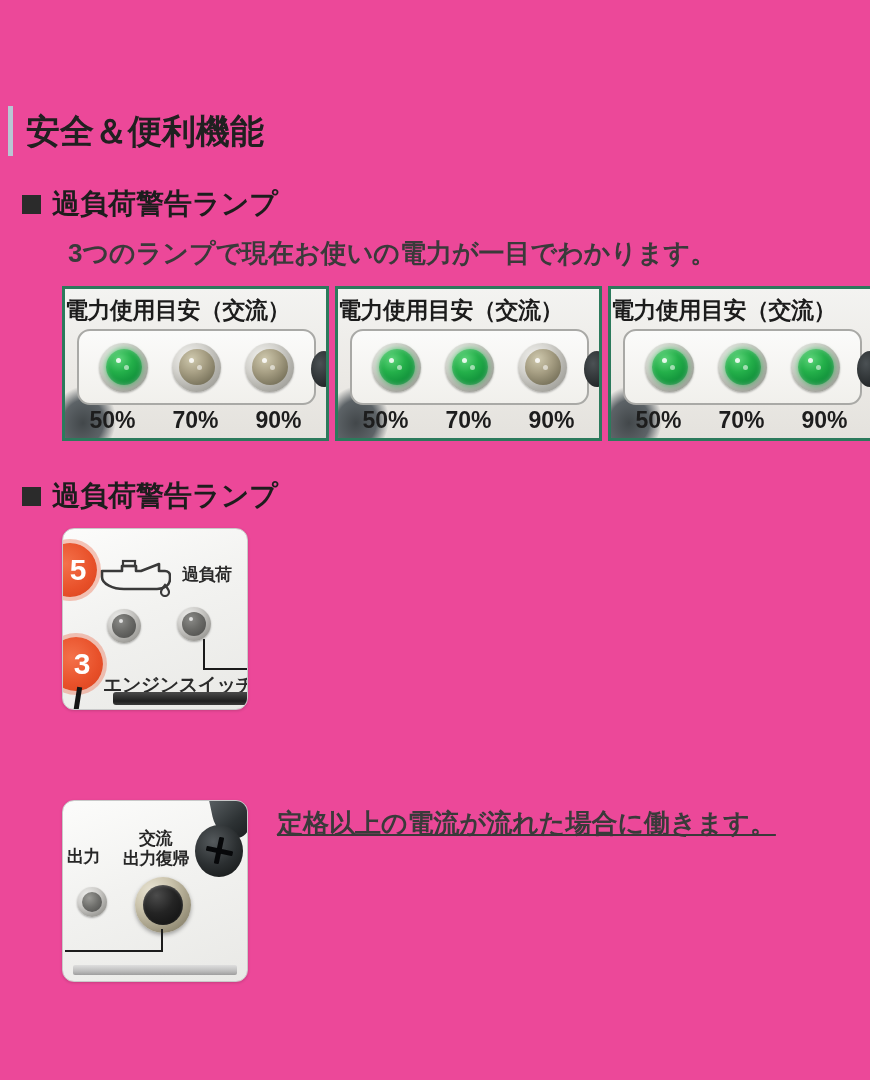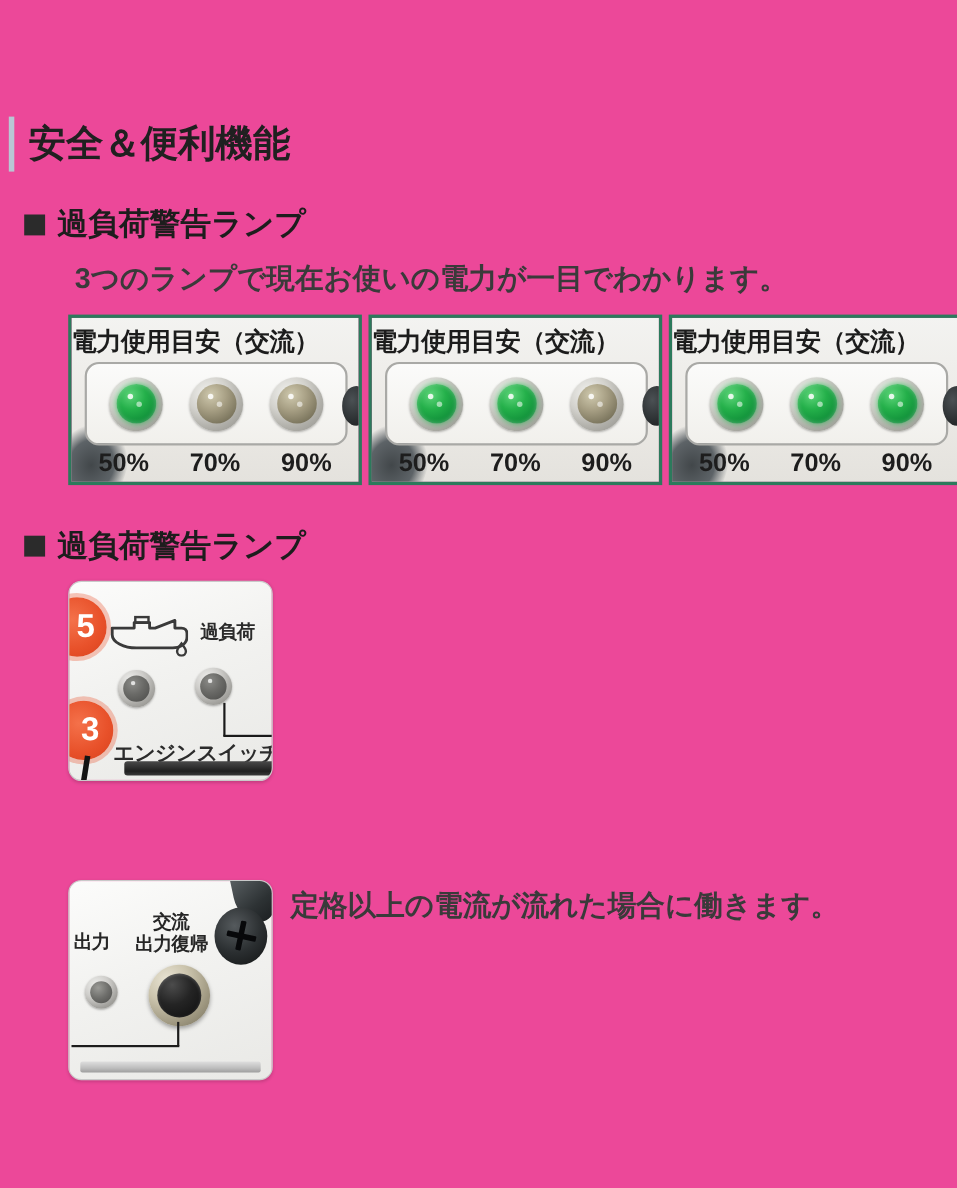--- a/index.html
+++ b/index.html
@@ -343,15 +343,15 @@
     <div class="ac-screw">
       <div class="cross1"></div>
         <div class="cross2"></div>
     </div>
 
     <div class="ac-wire-v"></div>
     <div class="ac-wire-h"></div>
     <div class="ac-bottom-bar"></div>
   </div>
 
-  <div class="body-text" style="left:264px; top:806px;">定格以上の電流が流れた場合に働きます。</div>
+  <div class="body-text" style="left:277px; top:806px;text-decoration:underline;">定格以上の電流が流れた場合に働きます。</div>
 
 </div>
 
 </body></html>

